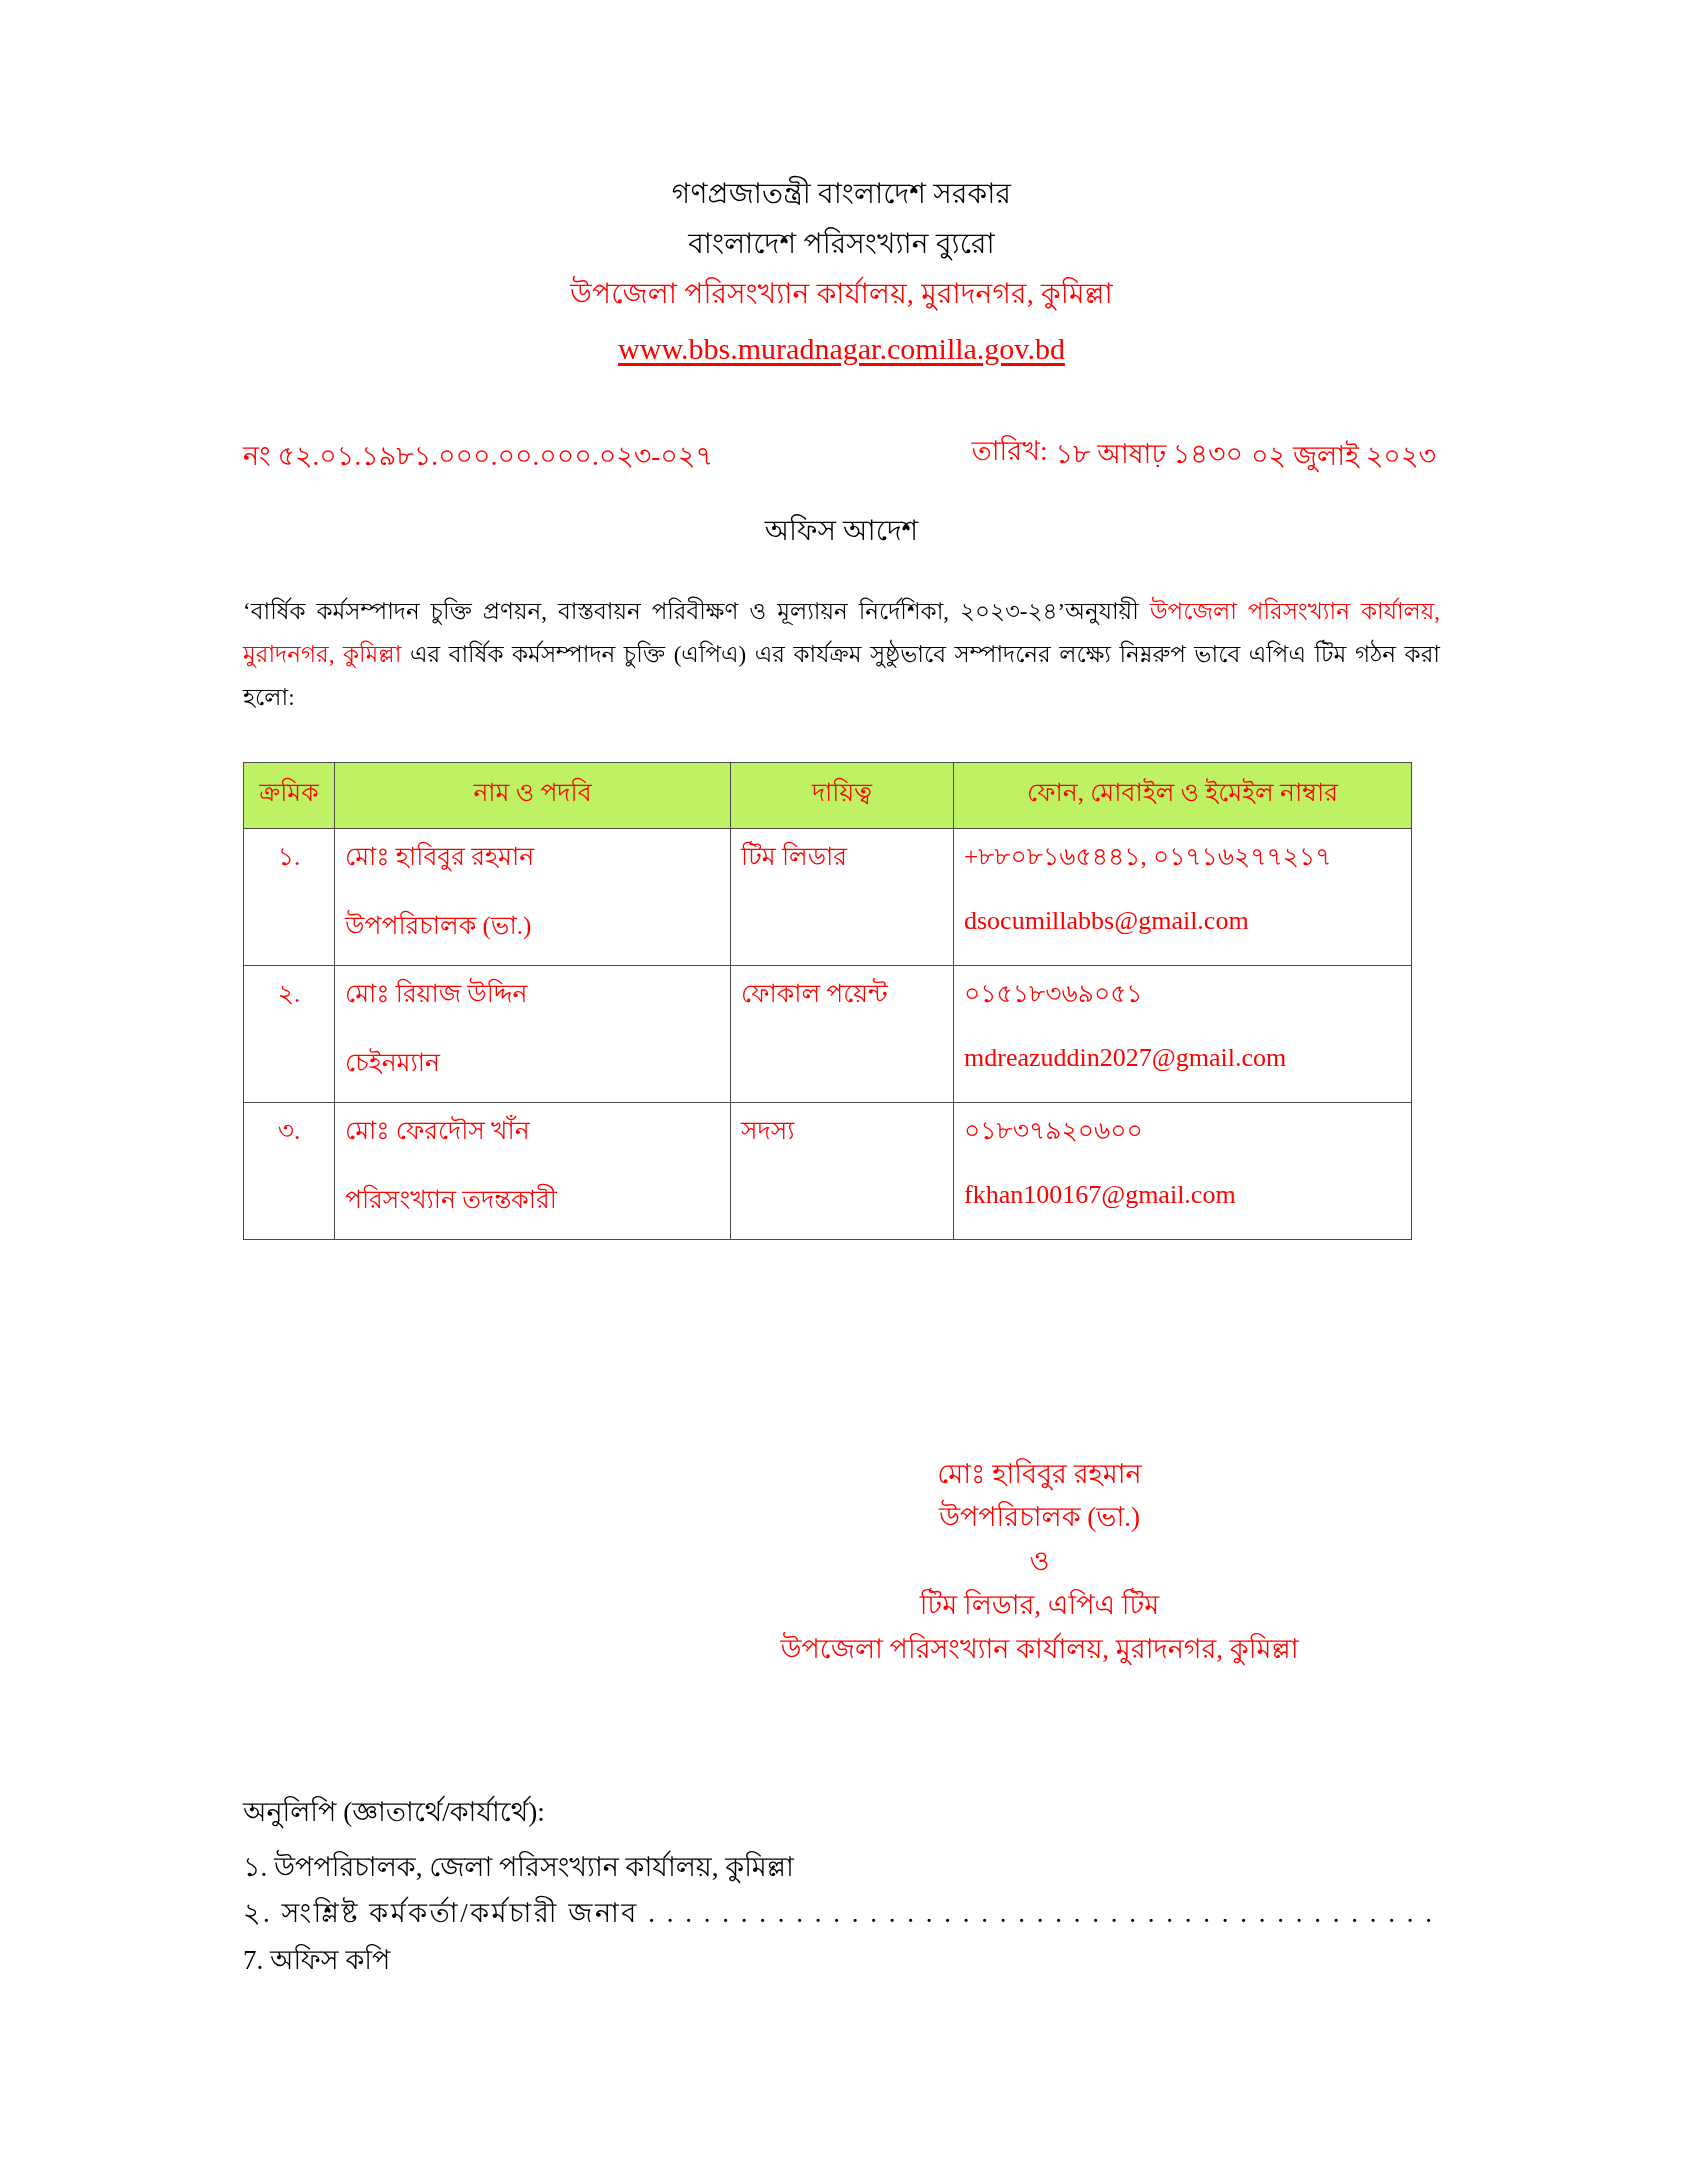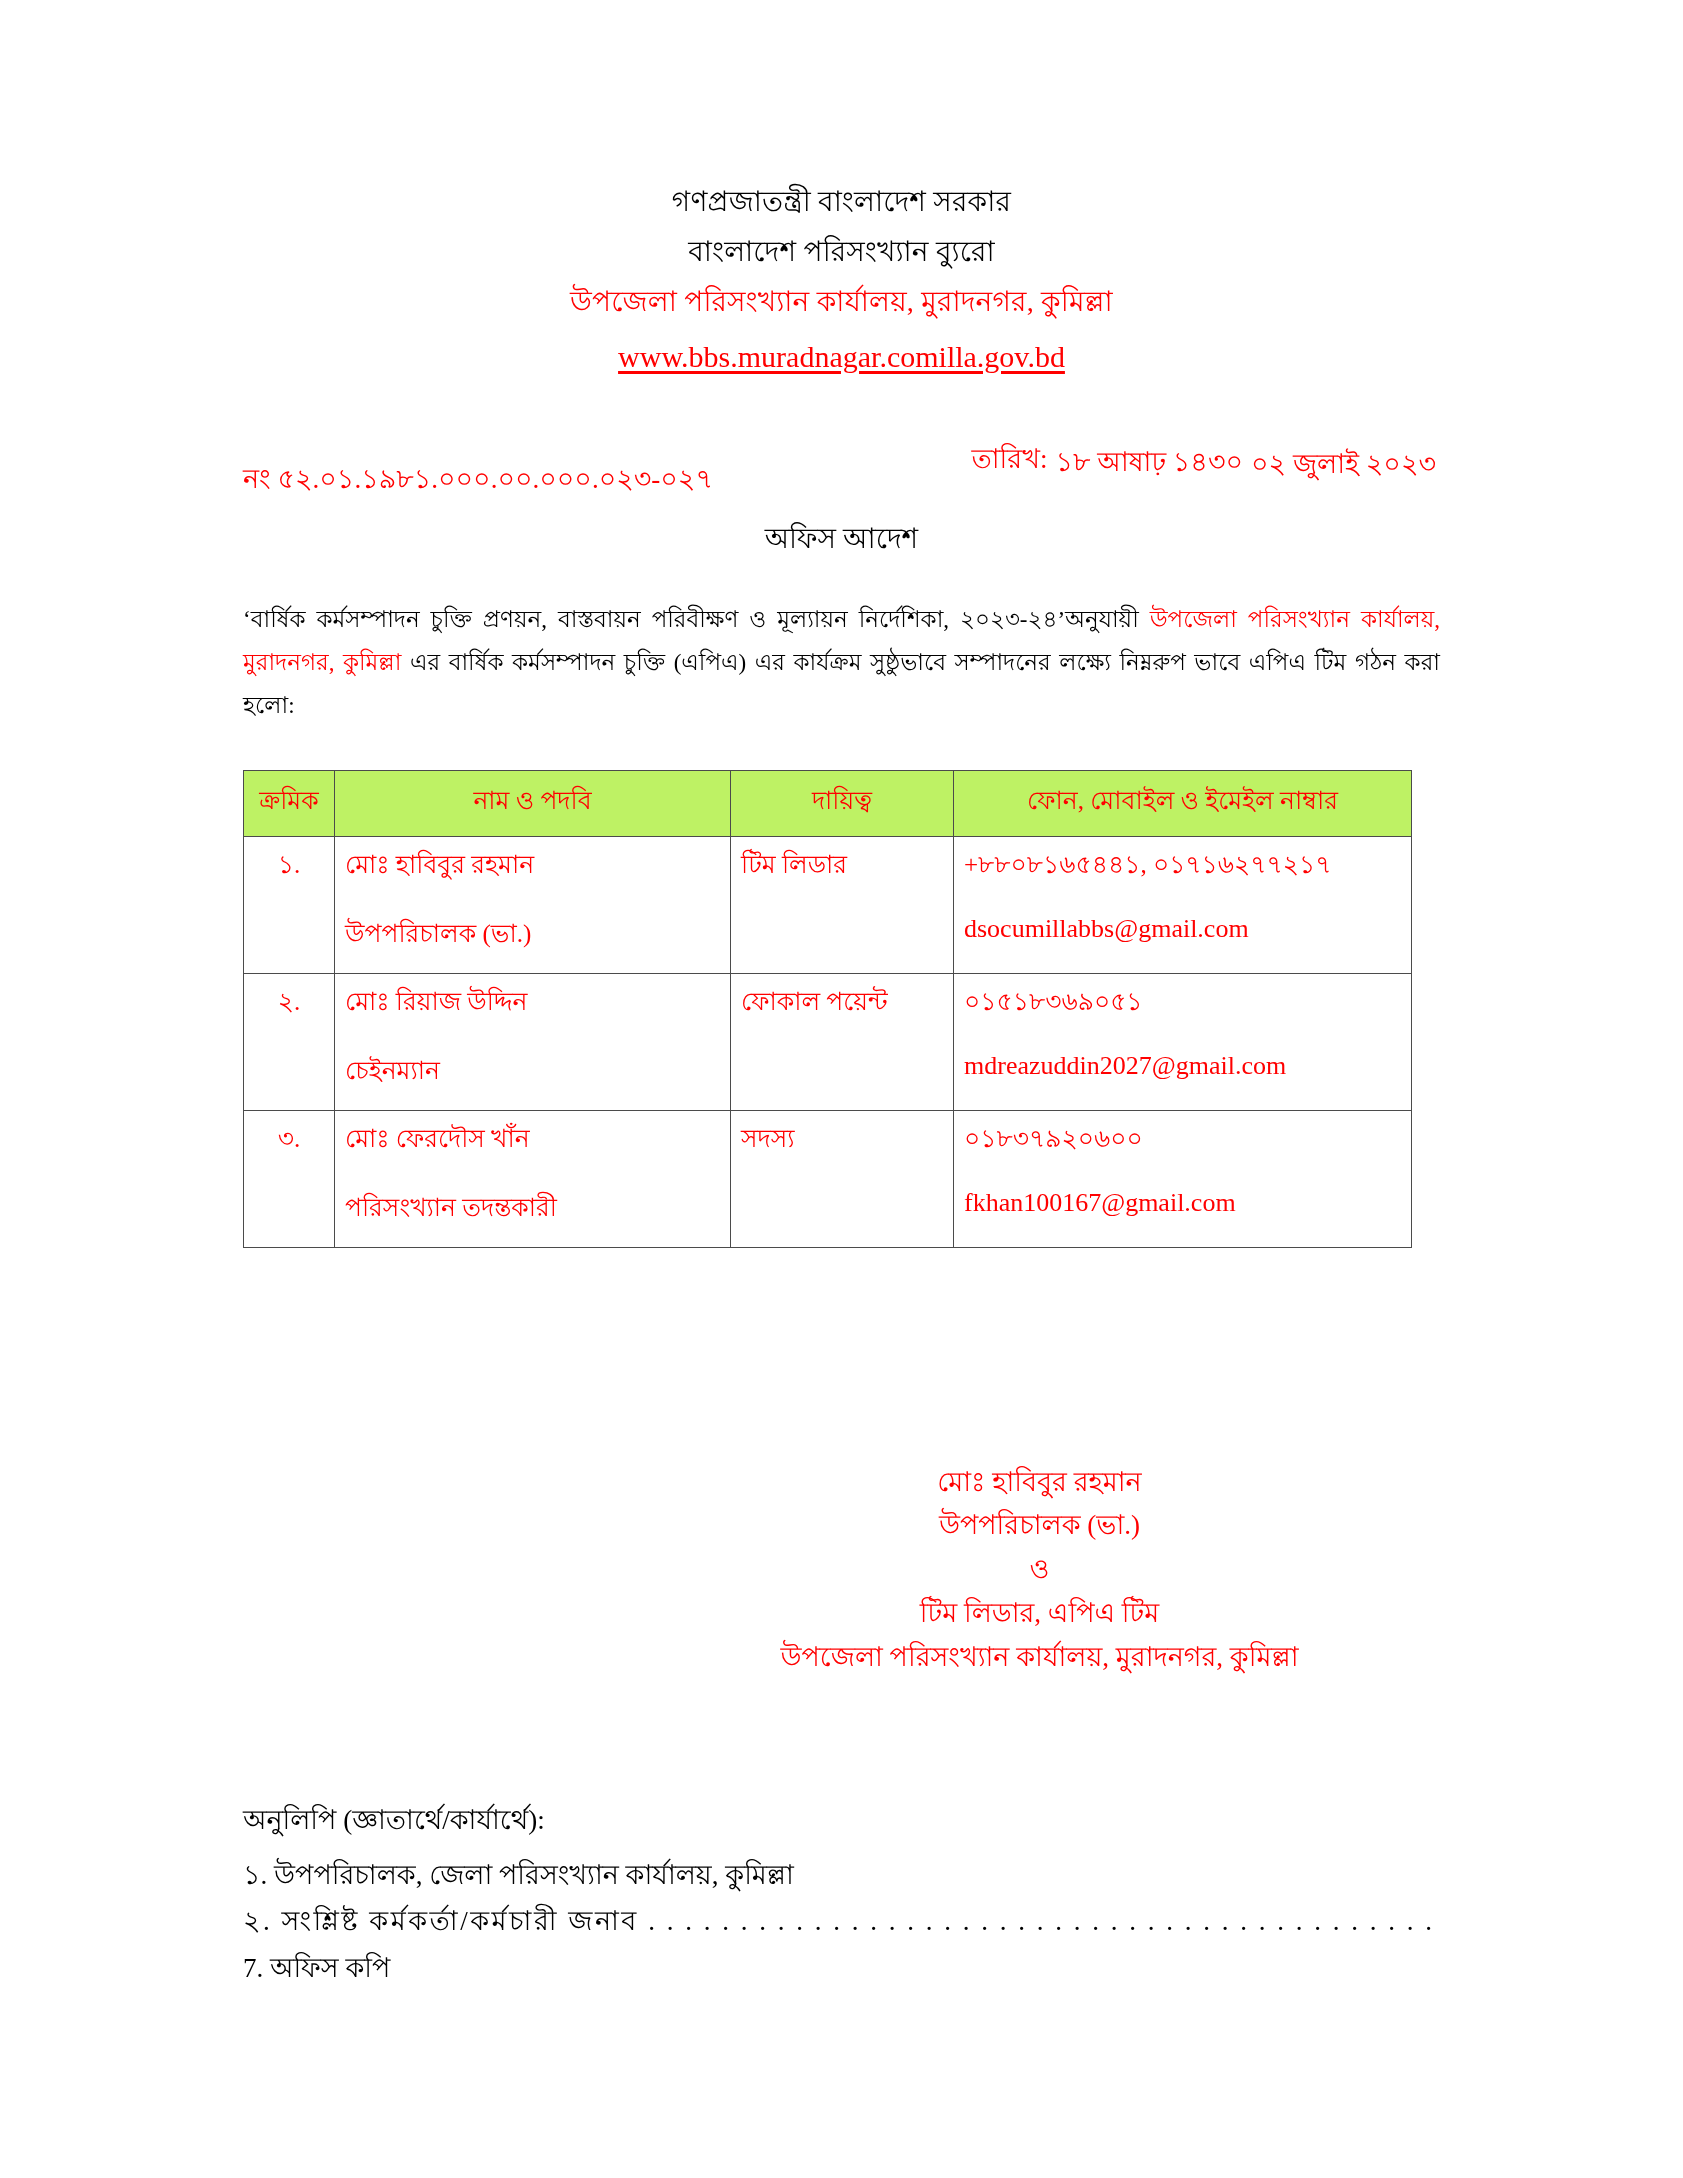--- a/index.html
+++ b/index.html
@@ -13,21 +13,21 @@
     font-family: "Liberation Serif", "DejaVu Serif", serif;
     color: #000000;
     position: relative;
     overflow: hidden;
   }
   .page {
     width: 1683px;
     height: 1716px;
     position: relative;
     box-sizing: border-box;
-    padding: 12px 243px;
+    padding: 4px 243px;
   }
 
   
   .letterhead {
     padding-top: 176px;
     text-align: center;
   }
   .lh-line {
     font-size: 28px;
     line-height: 1.0;
@@ -47,21 +47,21 @@
 
   
   .memo-row {
     position: relative;
     height: 91px;
     margin-top: 48px;
   }
   .memo-no {
     position: absolute;
     left: 0;
-    top: 36px;
+    top: 21px;
     color: #ff0000;
     font-size: 27px;
     white-space: nowrap;
   }
   .date-block {
     position: absolute;
     right: 0;
     top: 16px;
     display: flex;
     align-items: center;

